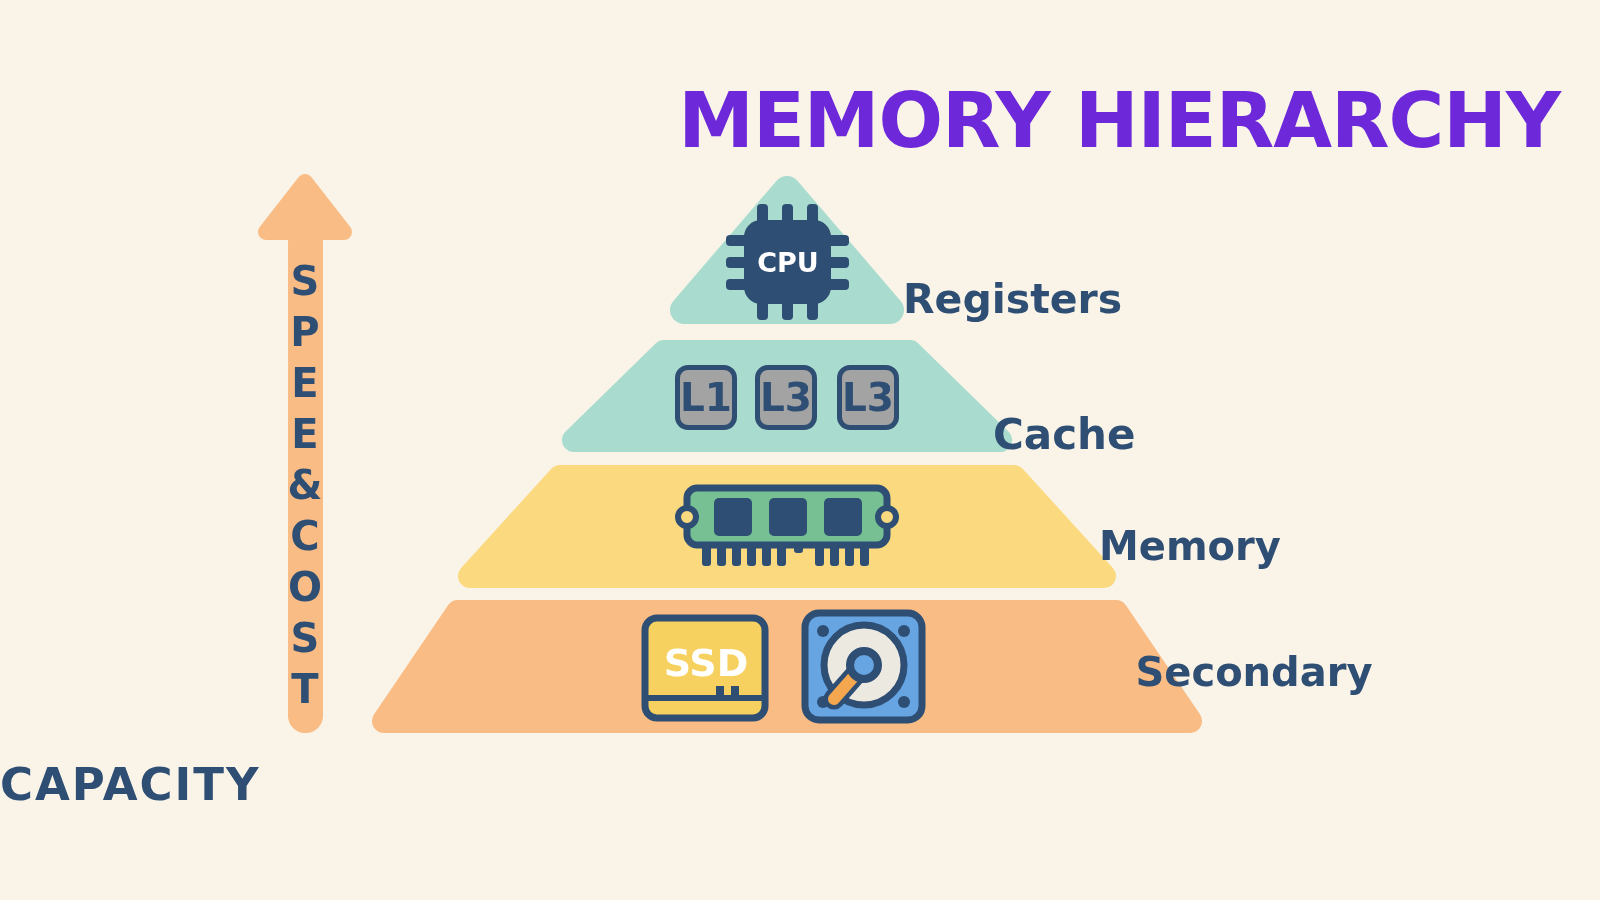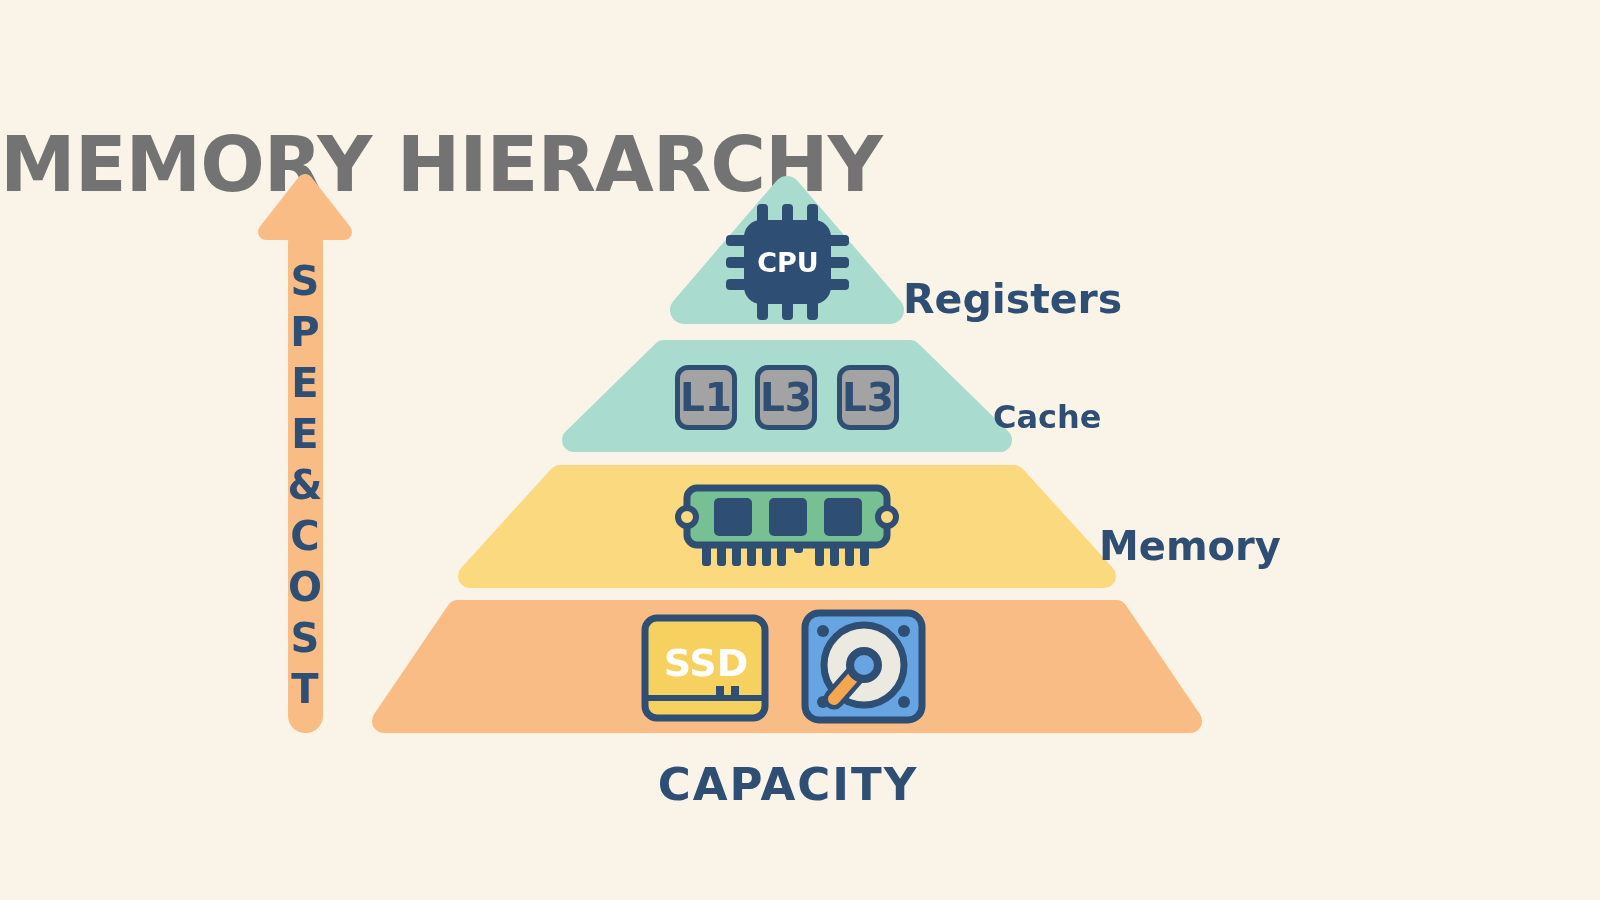--- a/index.html
+++ b/index.html
@@ -3,42 +3,42 @@
 <meta charset="utf-8">
 <style>
   html,body{margin:0;padding:0;}
   body{
     width:1600px;height:900px;overflow:hidden;position:relative;
     background:#FAF4E8;
     font-family:"DejaVu Sans","Liberation Sans",sans-serif;
   }
   .abs{position:absolute;}
   .title{
-    left:0;top:76px;width:1560px;text-align:left;
-    font-size:76px;font-weight:700;letter-spacing:-1px;color:#737373;margin-top:44px;
+    left:0;top:76px;width:1560px;text-align:right;
+    font-size:76px;font-weight:700;letter-spacing:-1px;color:#6d28d9;
   }
   .diagram-svg{left:0;top:0;width:1600px;height:900px;}
   .arrow-label{
     left:305px;top:258px;transform:translateX(-50%);
     writing-mode:vertical-rl;text-orientation:upright;
     font-size:40px;font-weight:700;letter-spacing:5px;color:#2E4E74;
   }
   .cache-box{
     width:52px;height:55px;border:5px solid #2E4E74;border-radius:13px;
     background:#a3a3a3;display:flex;align-items:center;justify-content:center;
     font-size:39px;font-weight:700;color:#2E4E74;
   }
   .lvl-label{font-weight:700;color:#2E4E74;line-height:1.15;margin-top:43px;}
   .lbl-registers{left:903px;top:233px;font-size:41px;}
-  .lbl-cache{left:993px;top:356px;font-size:32px;}
+  .lbl-cache{left:993px;top:368px;font-size:42px;}
   .lbl-main{left:1083px;top:480px;font-size:40px;}
   .lbl-main .line2{padding-left:16px;}
   .lbl-secondary{left:1098px;top:606px;width:312px;text-align:center;font-size:40px;}
   .capacity{
-    left:0;top:758px;width:1576px;text-align:center;
+    left:0;top:758px;width:1576px;text-align:left;
     font-size:45px;font-weight:700;letter-spacing:2px;color:#2E4E74;
   }
   svg text{font-family:"DejaVu Sans","Liberation Sans",sans-serif;font-weight:700;}
 </style>
 </head>
 <body>
 
 <div class="abs title">MEMORY HIERARCHY</div>
 
 <svg class="abs diagram-svg" width="1600" height="900" viewBox="0 0 1600 900" xmlns="http://www.w3.org/2000/svg">
@@ -135,15 +135,16 @@
 <div class="abs cache-box" style="left:837px;top:365px;">
   <span>L3</span>
 </div>
 
 <div class="abs lvl-label lbl-registers">Registers</div>
 <div class="abs lvl-label lbl-cache">Cache</div>
 <div class="abs lvl-label lbl-main">
   <div class="line2">Memory</div>
 </div>
 <div class="abs lvl-label lbl-secondary">
+  <div>Secondary</div>
 </div>
 
 <div class="abs capacity">CAPACITY</div>
 
 </body></html>

